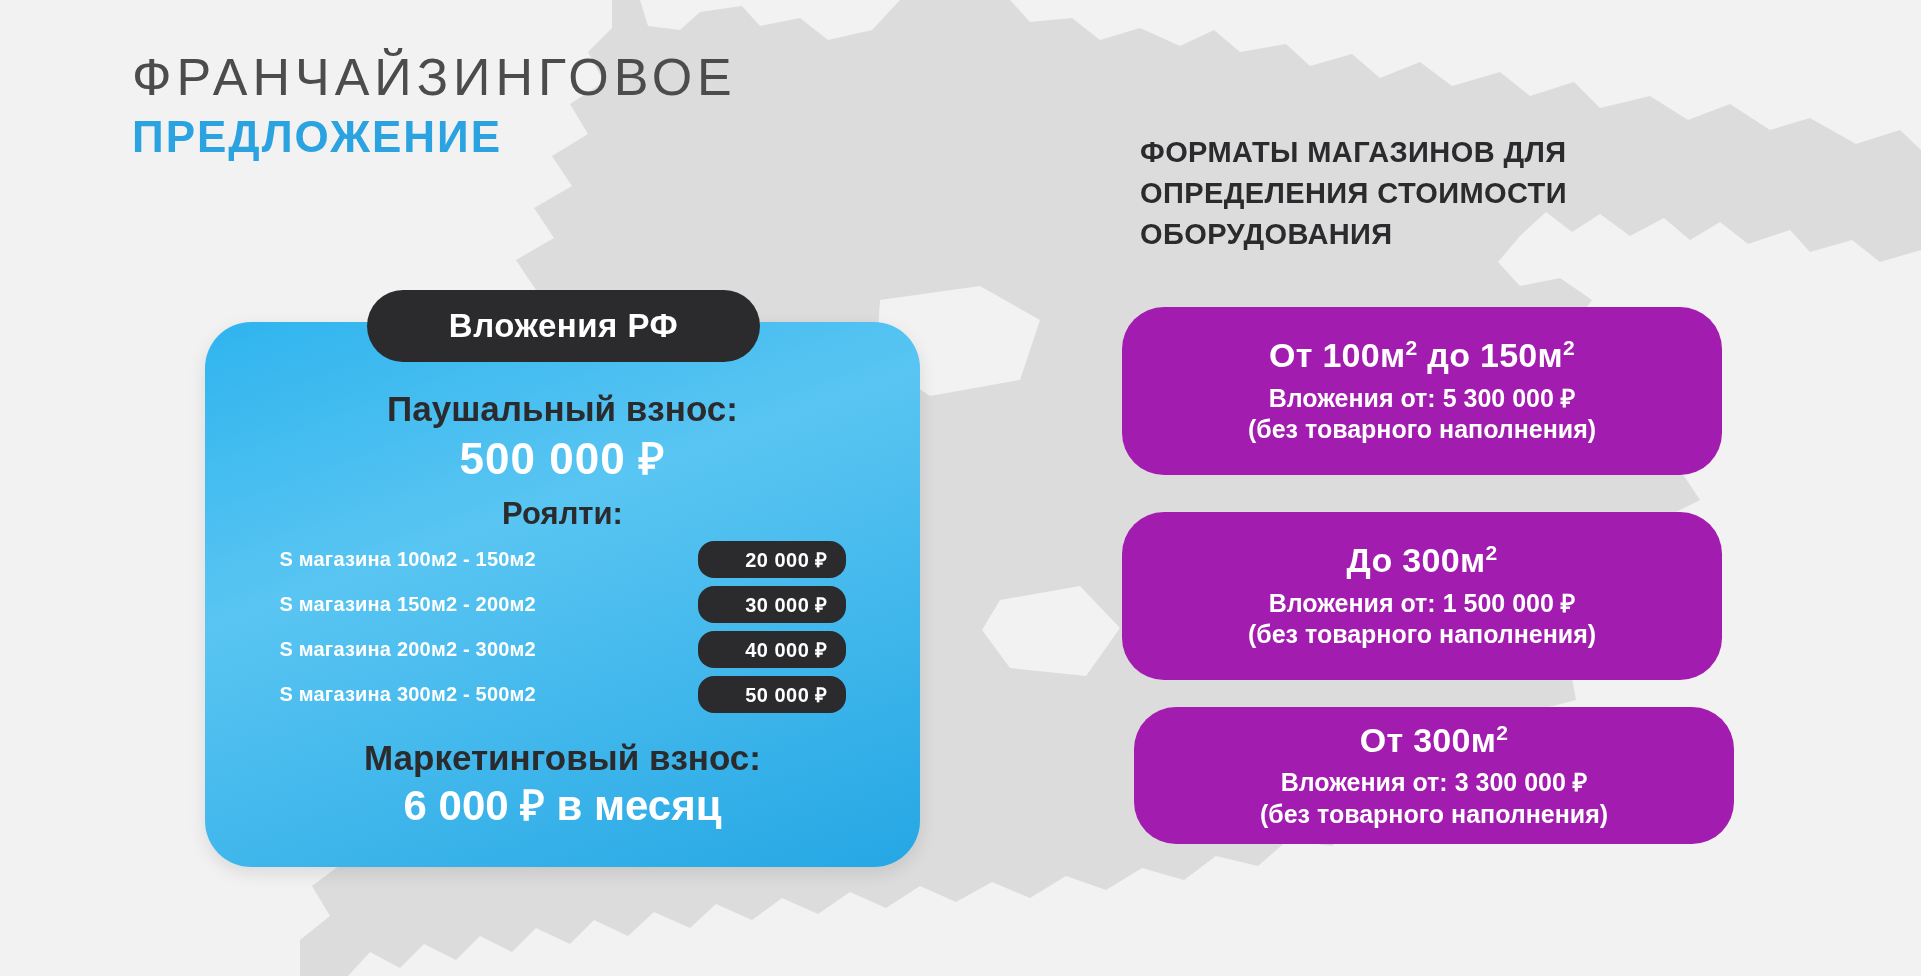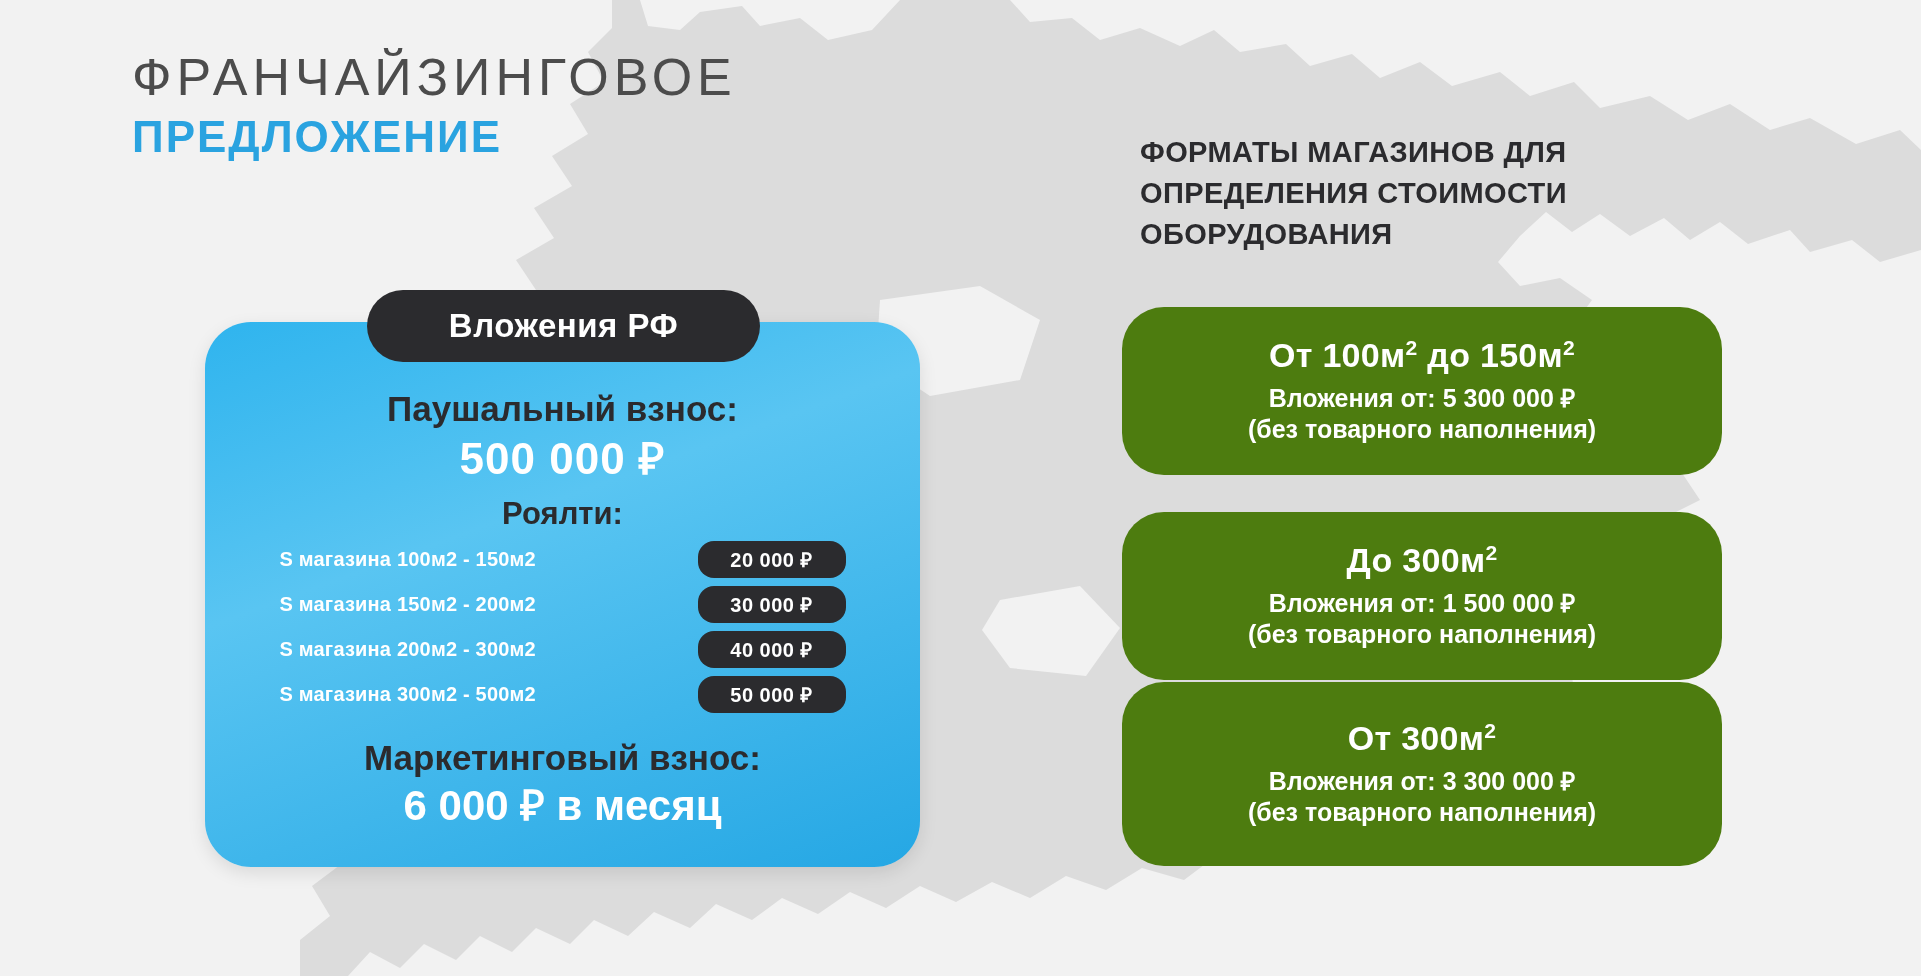--- a/index.html
+++ b/index.html
@@ -138,21 +138,21 @@
     text-align: left;
   }
   .royalty-chip {
     background: #2b2b2e;
     color: #ffffff;
     font-size: 20px;
     font-weight: 800;
     border-radius: 16px;
     padding: 5px 18px;
     min-width: 112px;
-    text-align: center;
+    text-align: right;
     letter-spacing: 0.5px;
   }
   .marketing-label {
     color: #2b2b2e;
     font-size: 35px;
     font-weight: 700;
     margin-top: 26px;
     line-height: 1.1;
   }
   .marketing-value {
@@ -174,21 +174,21 @@
     font-weight: 800;
     line-height: 1.42;
     letter-spacing: 0.4px;
   }
 
   .dark-card {
     position: absolute;
     left: 1122px;
     width: 600px;
     border-radius: 42px;
-    background: #4d7c0f;
+    background: #a21caf;
     color: #ffffff;
     display: flex;
     flex-direction: column;
     align-items: center;
     justify-content: center;
     box-sizing: border-box;
   }
   .dark-card-title {
     font-size: 34px;
     font-weight: 800;
@@ -201,21 +201,21 @@
     line-height: 1.26;
     margin-top: 8px;
   }
   .dark-card-sub {
     font-size: 25px;
     font-weight: 700;
     line-height: 1.26;
   }
   .dc1 { top: 307px; height: 168px; }
   .dc2 { top: 512px; height: 168px; text-align: right; }
-  .dc3 { top: 682px; height: 184px; }
+  .dc3 { top: 707px; height: 137px; margin-left: 12px; }
 
   sup { font-size: 0.62em; vertical-align: super; }
 </style>
 </head>
 <body>
 
 <svg id="map-layer" viewBox="0 0 1921 976" preserveAspectRatio="none" aria-hidden="true">
   <rect x="0" y="0" width="1921" height="976" fill="#f2f2f2"></rect>
   <g fill="#dcdcdc">
     <path d="M612 0 L640 0 L648 26 L680 30 L700 12 L742 6 L760 26 L800 18 L828 40

